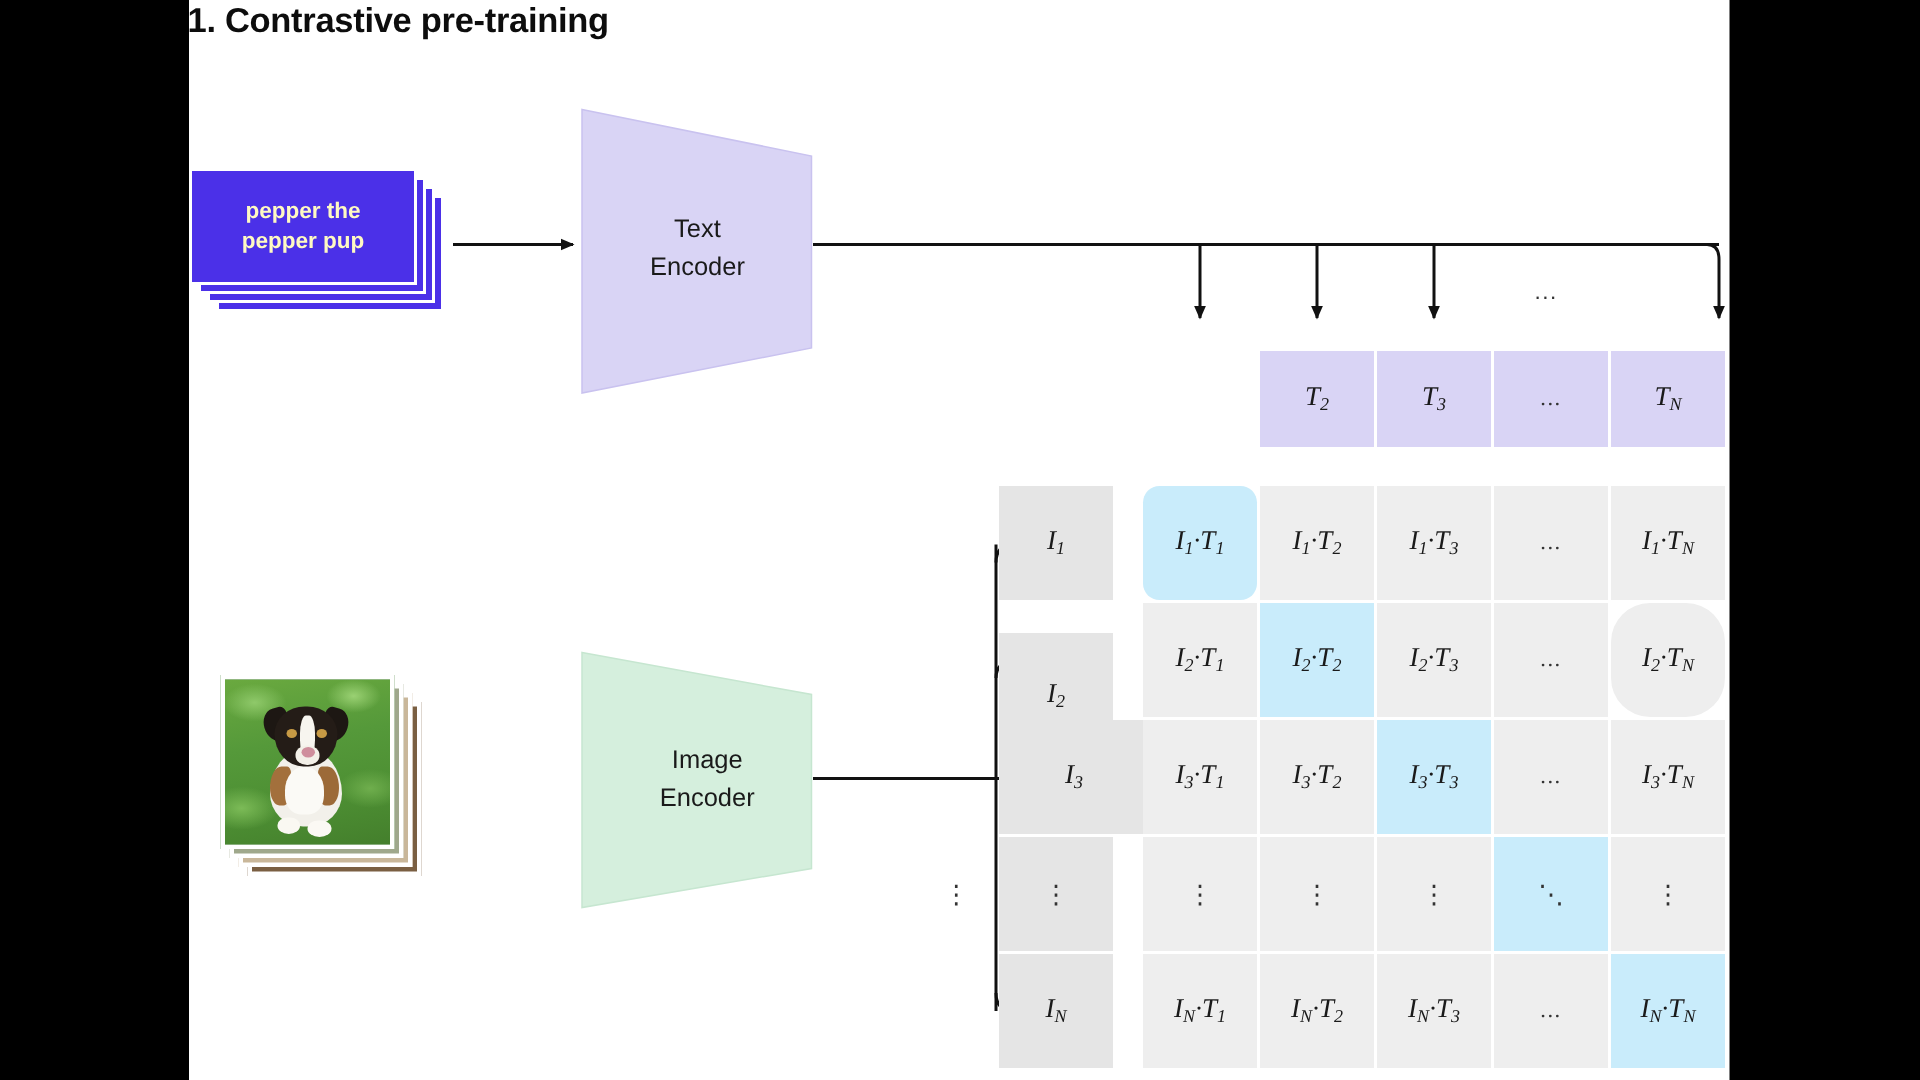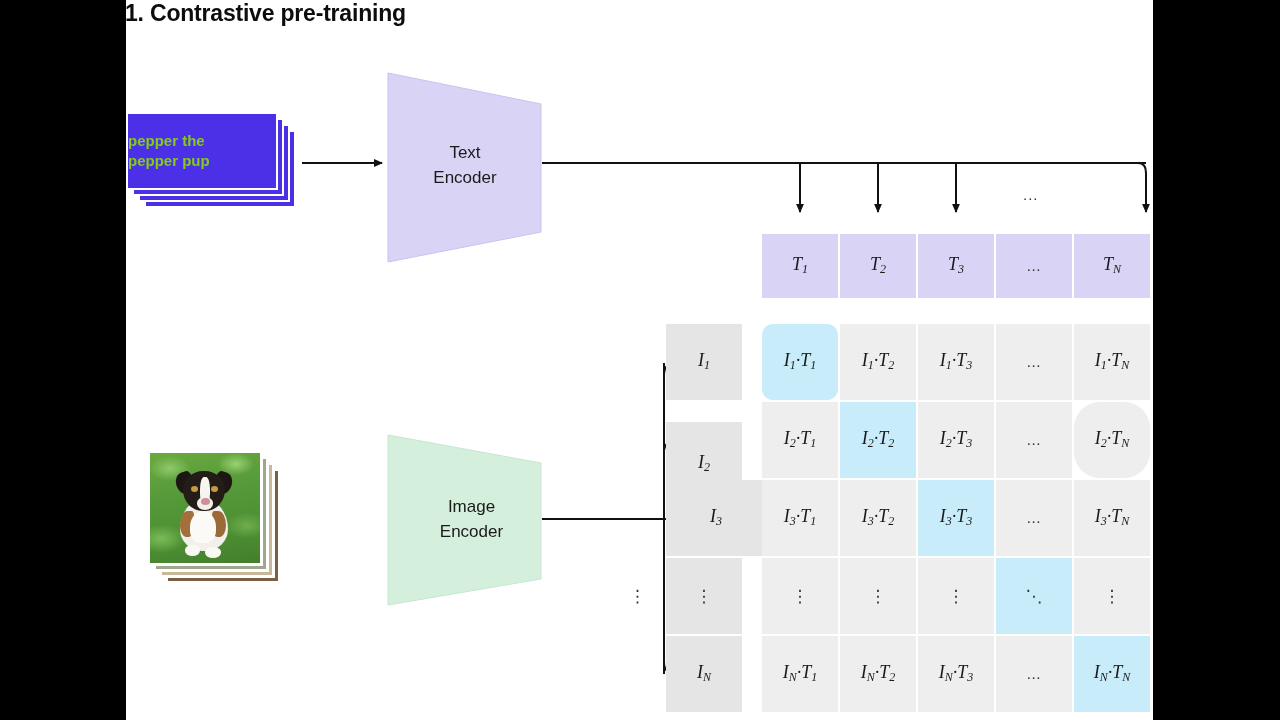--- a/index.html
+++ b/index.html
@@ -56,21 +56,22 @@
     box-sizing: border-box;
   }
   .tcard.c3 { left: 18px; top: 18px; }
   .tcard.c2 { left: 12px; top: 12px; }
   .tcard.c1 { left: 6px;  top: 6px;  }
   .tcard.c0 { left: 0px;  top: 0px;  }
   .tcard-label {
     position: absolute;
     left: 0; right: 0; top: 50%;
     transform: translateY(-50%);
-    color: #84cc16;
+    text-align: center;
+    color: #fef9c3;
     font-size: 15px;
     font-weight: bold;
     line-height: 20px;
     font-family: "Liberation Sans", sans-serif;
   }
 
   
   .img-stack { position: absolute; }
   .pcard {
     position: absolute;
@@ -335,23 +336,20 @@
       <path d="M 538 452 Q 538 441 550 441 L 596 441" stroke="#111111" stroke-width="2" fill="none" marker-end="url(#ah)"></path>
       <line x1="476" y1="519" x2="596" y2="519" stroke="#111111" stroke-width="2" marker-end="url(#ah)"></line>
       <path d="M 538 662 Q 538 674 550 674 L 596 674" stroke="#111111" stroke-width="2" fill="none" marker-end="url(#ah)"></path>
     </svg>
 
     <div class="plain-dots" style="left:897px; top:186px;">...</div>
 
     <div class="plain-vdots" style="left:503px; top:588px;">⋮</div>
 
     <div></div>
-    <div class="box t-cell" style="left:636px; top:234px; width:76px; height:64px;">
-      <span>T<span class="sub">1</span></span>
-    </div>
     <div class="box t-cell" style="left:714px; top:234px; width:76px; height:64px;">
       <span>T<span class="sub">2</span></span>
     </div>
     <div class="box t-cell" style="left:792px; top:234px; width:76px; height:64px;">
       <span>T<span class="sub">3</span></span>
     </div>
     <div class="box t-cell" style="left:870px; top:234px; width:76px; height:64px;">
       <span class="dots">...</span>
     </div>
     <div class="box t-cell" style="left:948px; top:234px; width:76px; height:64px;">

